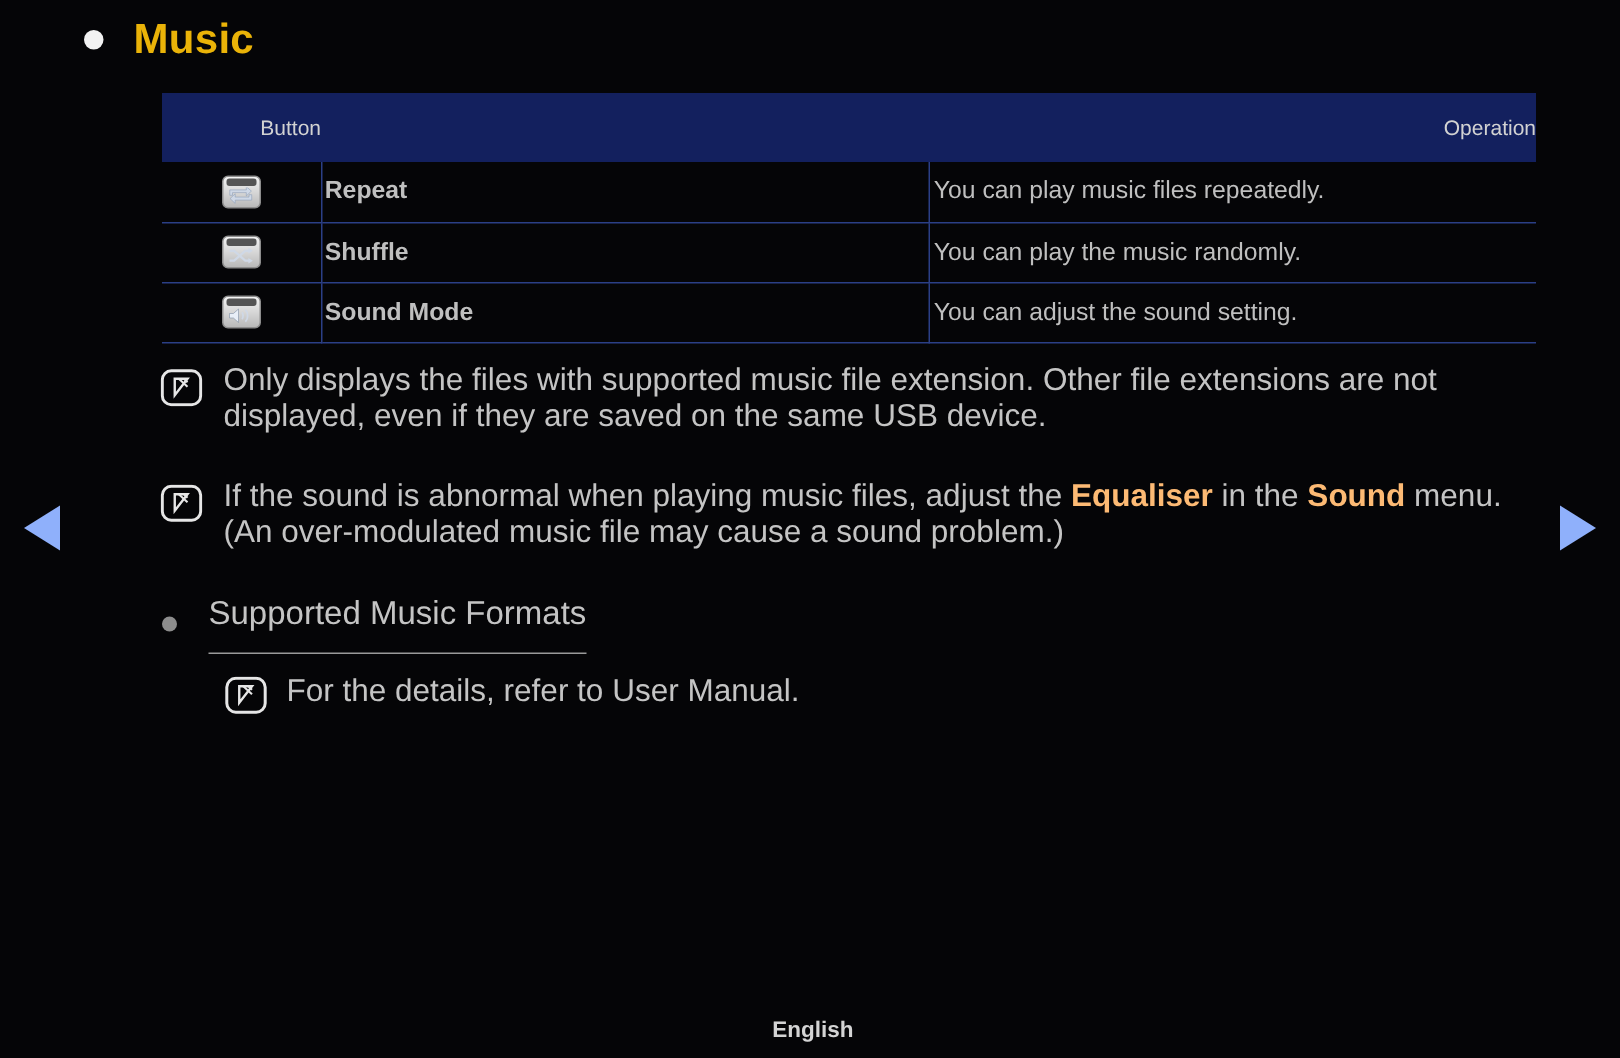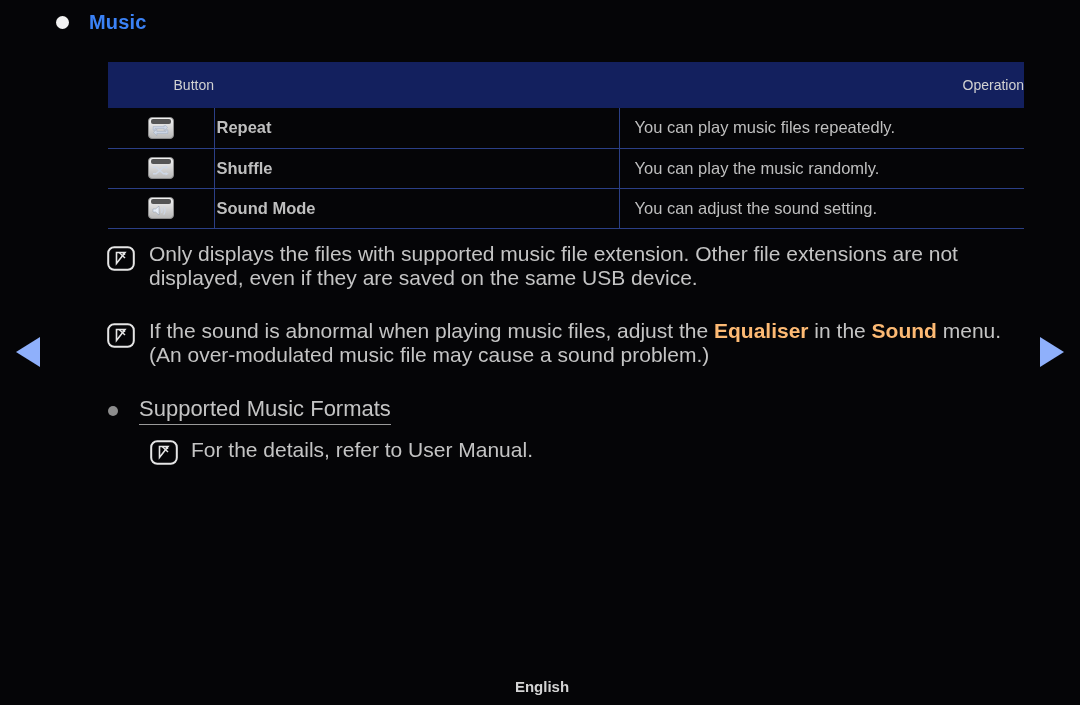--- a/index.html
+++ b/index.html
@@ -27,23 +27,23 @@
     gap: 20px;
   }
   .bullet-white {
     width: 13px;
     height: 13px;
     border-radius: 50%;
     background: #f2f2f2;
     flex: none;
   }
   .heading-text {
-    font-size: 20px;
+    font-size: 28px;
     font-weight: bold;
-    color: #3b82f6;
+    color: #eab308;
     letter-spacing: .2px;
     line-height: 1;
   }
 
   
   .table-wrap {
     position: absolute;
     left: 108px;
     top: 62px;
     width: 916px;
@@ -76,21 +76,21 @@
   }
   table.btn-table tr td:last-child { border-right: none; }
   td.c-icon { width: 106px; text-align: center; }
   td.c-label {
     width: 164px;
     color: #5b8df5;
     font-weight: bold;
     font-size: 17px;
     padding-left: 2px;
   }
-  td.c-desc { padding-left: 15px; }
+  td.c-desc { padding-left: 3px; }
 
   
   .rbtn {
     display: inline-block;
     width: 26px;
     height: 22px;
     border-radius: 4px;
     background: linear-gradient(#f4f4f4, #b9b9b9);
     border: 1px solid #8d8d8d;
     position: relative;
@@ -150,21 +150,21 @@
     width: 10px;
     height: 10px;
     border-radius: 50%;
     background: #8d8d8d;
     flex: none;
   }
   .formats-title {
     font-size: 22px;
     color: #c4c4c4;
     border-bottom: 1px solid #9a9a9a;
-    padding-bottom: 2px;
+    padding-bottom: 13px;
     line-height: 26px;
   }
   .formats-note {
     display: flex;
     align-items: center;
     gap: 13px;
     margin-top: 10px;
     margin-left: 42px;
     text-align: center;
   }

